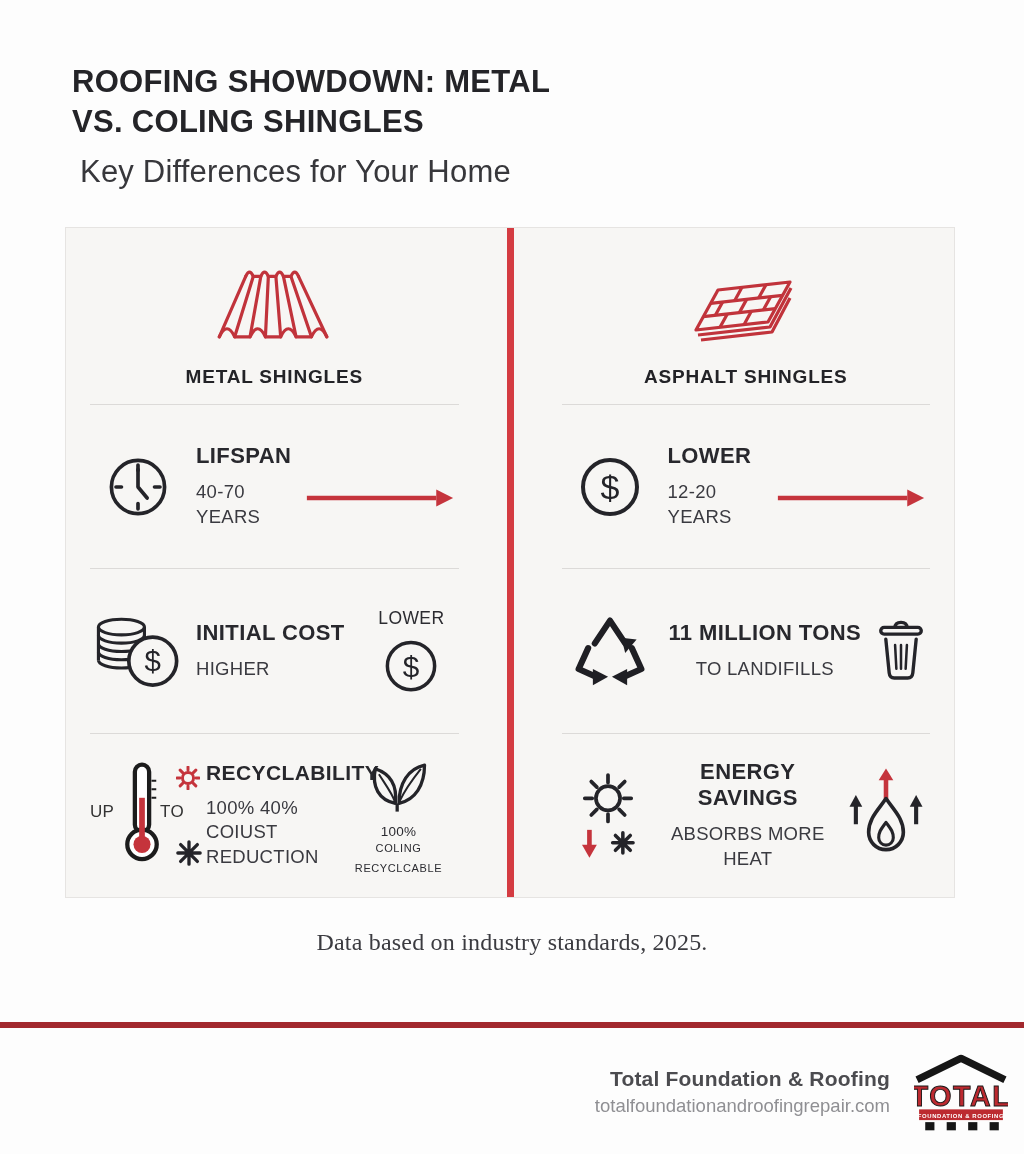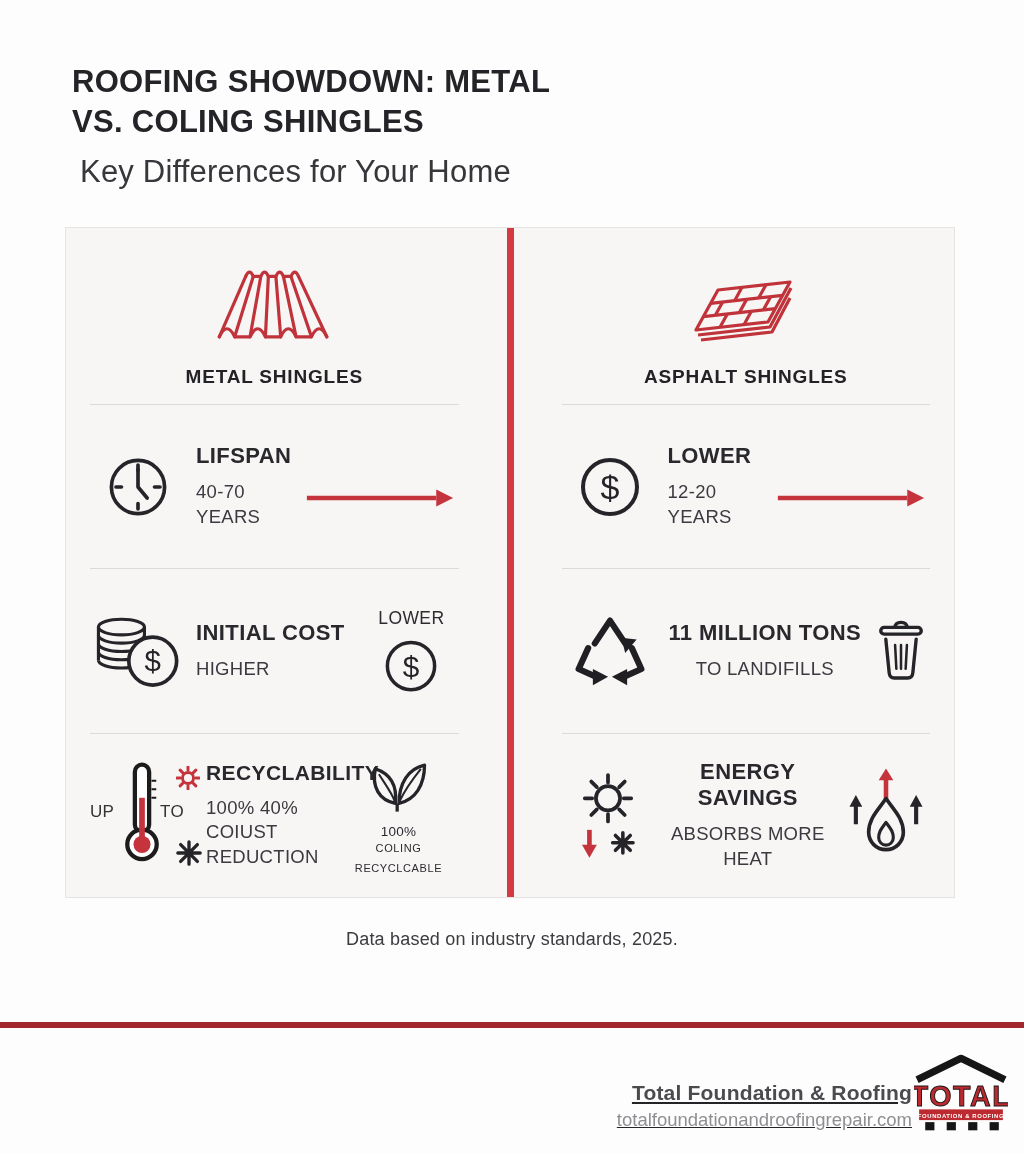--- a/index.html
+++ b/index.html
@@ -36,23 +36,23 @@
   .cluster.thermo .up{position:absolute;left:-2px;top:44px;font-size:17px;color:#333;letter-spacing:.3px;}
   .cluster.thermo .to{position:absolute;left:68px;top:44px;font-size:17px;color:#333;letter-spacing:.3px;}
   .cluster.thermo .thermo-svg{position:absolute;left:31px;top:0;}
   .cluster.thermo .gear-svg{position:absolute;right:-4px;top:8px;}
   .cluster.thermo .ast-svg{position:absolute;right:-6px;bottom:6px;}
   .trail.leaf{width:116px;}
   .leafcap1{font-size:13.5px;color:#2b2b30;margin-top:7px;letter-spacing:.3px;}
   .leafcap2{font-size:11px;color:#2b2b30;margin-top:3px;letter-spacing:.6px;}
   .leafcap3{font-size:11px;color:#2b2b30;margin-top:8px;letter-spacing:.6px;}
   .cluster.sun{width:88px;display:flex;justify-content:center;}
-  .footnote{position:absolute;top:929px;left:0;width:1024px;text-align:center;font-size:18px;color:#3b3b40;letter-spacing:.2px;}
+  .footnote{position:absolute;top:929px;left:0;width:1024px;text-align:center;font-size:24px;color:#3b3b40;letter-spacing:.2px;font-family:Liberation Serif, serif;}
   .rule{position:absolute;top:1022px;left:0;width:1024px;height:6px;background:#a2282e;}
-  .footer{position:absolute;top:1053px;right:16px;display:flex;align-items:flex-end;gap:2px;text-decoration:underline;}
+  .footer{position:absolute;top:1053px;right:16px;display:flex;align-items:center;gap:24px;}
   .brandtext{text-align:right;}
   .brand{font-size:21px;font-weight:700;color:#4b4b4f;letter-spacing:.2px;}
   .site{font-size:18.5px;color:#8f8f93;margin-top:4px;}
 </style>
 </head>
 <body>
 
 <div class="header">
   <h1 style="margin:0;font-size:31px;">
     <span class="h1line">ROOFING SHOWDOWN: METAL</span>

